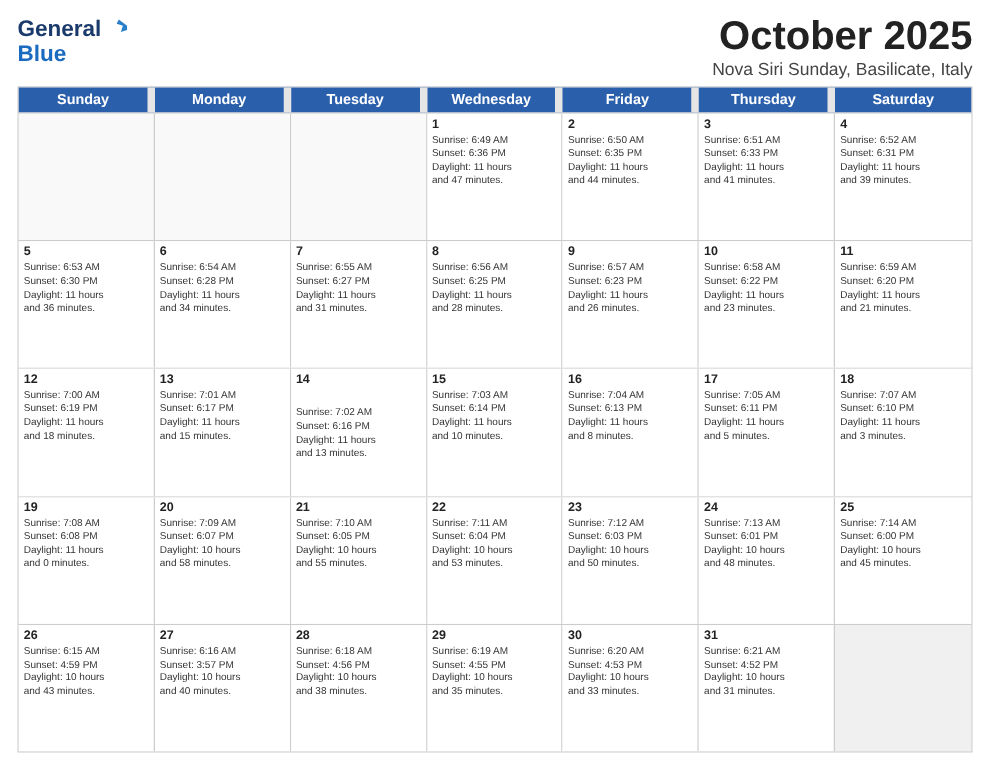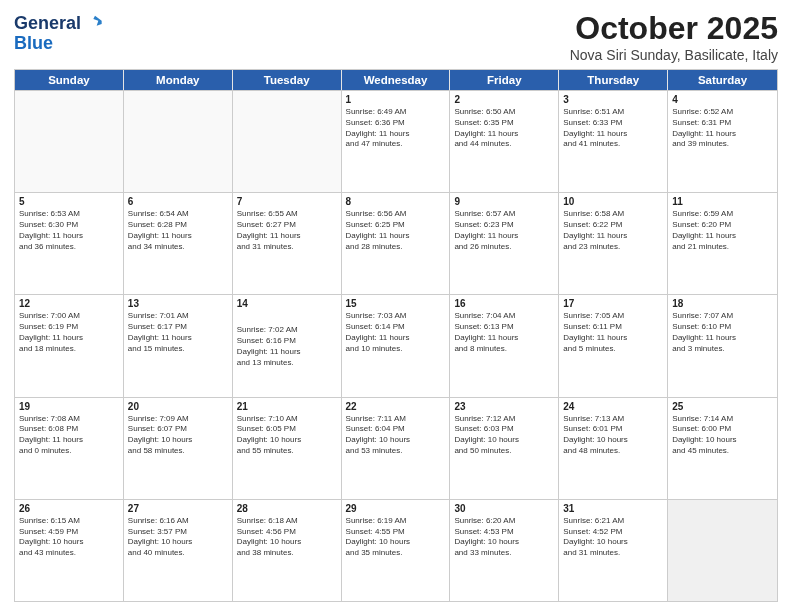--- a/index.html
+++ b/index.html
@@ -62,21 +62,21 @@
       display: grid;
       grid-template-columns: repeat(7, 1fr);
       background: #2a5fac;
     }
     .cal-header-cell {
       color: #fff;
       font-size: 11.5px;
       font-weight: bold;
       text-align: center;
       padding: 4px 2px;
-      border-right: 1px solid #e5e5e5;
+      border-right: 6px solid #e5e5e5;
     }
     .cal-header-cell:last-child { border-right: none; }
     .cal-body {
       flex: 1;
       display: flex;
       flex-direction: column;
     }
     .cal-row {
       display: grid;
       grid-template-columns: repeat(7, 1fr);

